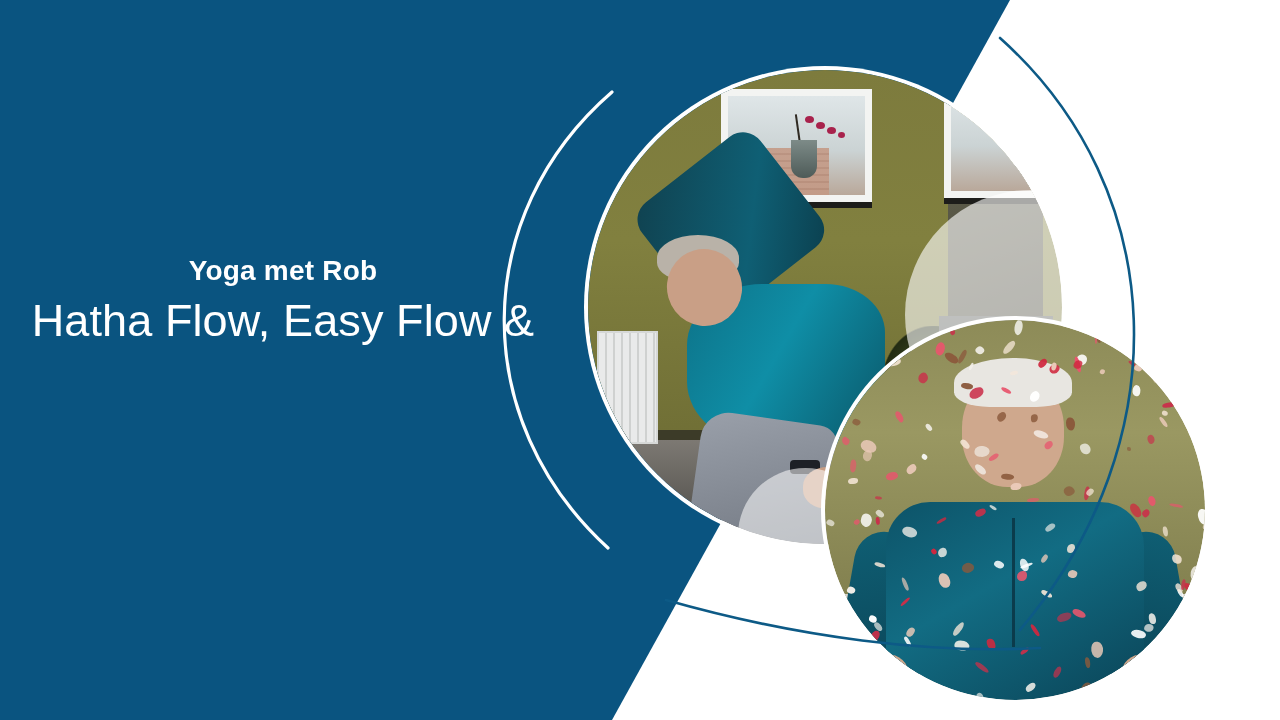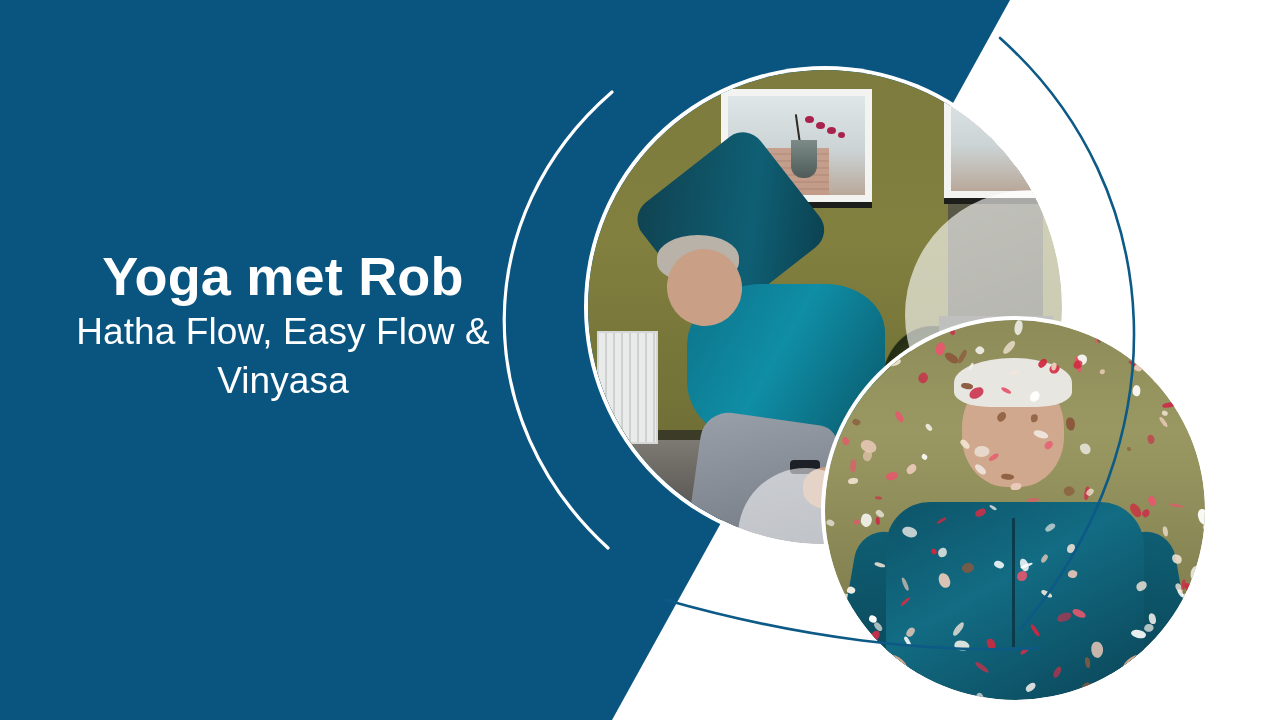--- a/index.html
+++ b/index.html
@@ -46,28 +46,28 @@
   
   .text-block{
     position:absolute;
     left:0;
     top:248px;
     width:566px;
     text-align:center;
     color:#ffffff;
   }
   .title{
-    font-size:54px;
+    font-size:28px;
     font-weight:700;
     line-height:1.06;
     letter-spacing:0.2px;
-    margin:0;
+    margin:8px;
   }
   .subtitle{
-    font-size:37px;
+    font-size:45px;
     font-weight:400;
     line-height:1.22;
     margin:4px 0 0 0;
     letter-spacing:0.1px;
   }
 
   
   .logo{
     position:absolute;
     left:225px;
@@ -426,17 +426,16 @@
   </div>
 
   <svg class="arc-blue" viewBox="0 0 1280 720" preserveAspectRatio="none">
     <path d="M 1000 38 C 1170 190 1180 440 1020 630" fill="none" stroke="#0d5a86" stroke-width="2.6" stroke-linecap="round"></path>
     <path d="M 666 600 C 800 638 930 654 1040 648" fill="none" stroke="#0d5a86" stroke-width="2.6" stroke-linecap="round"></path>
   </svg>
 
   <div class="text-block">
     <h1 class="title">Yoga met Rob</h1>
     <div class="subtitle">Hatha Flow, Easy Flow &amp;</div>
-    <div class="subtitle">Vinyasa</div>
   </div>
 
 
 </div>
 
 </body></html>

